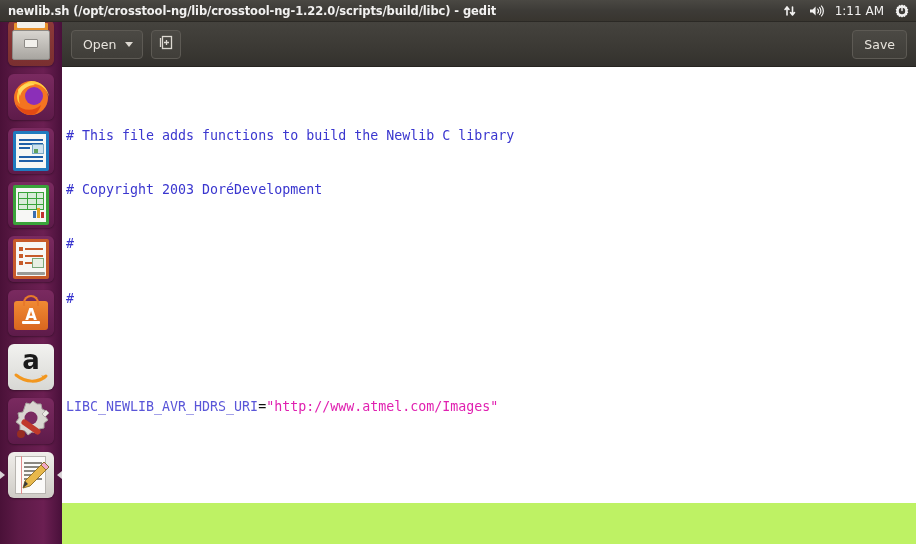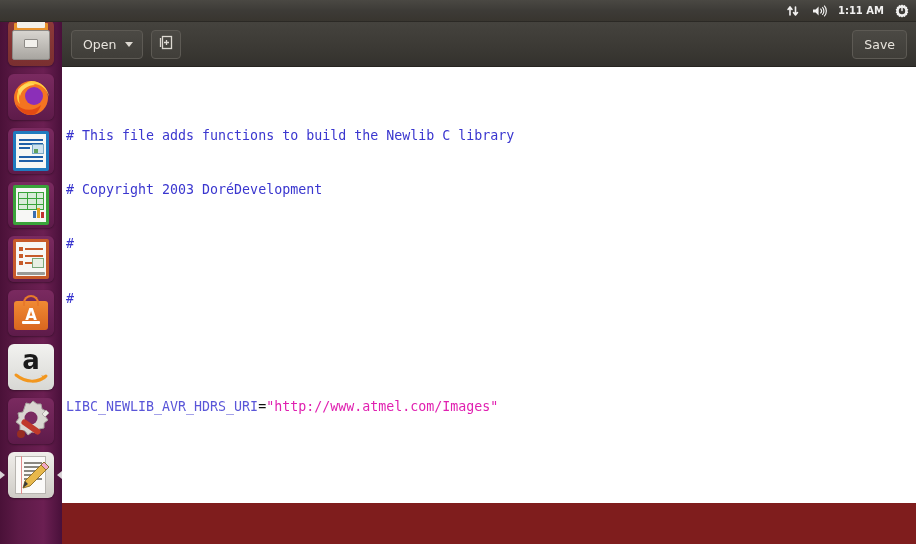--- a/index.html
+++ b/index.html
@@ -19,21 +19,21 @@
     border-bottom: 1px solid #2b2925;
   }
   #window-title {
     color: #f2f1f0; font-size: 11.5px; font-weight: bold;
     font-family: "DejaVu Sans", sans-serif;
     margin-left: 8px; white-space: nowrap;
     letter-spacing: -0.1px;
   }
   #tray { margin-left: auto; display: flex; align-items: center; gap: 11px; padding-right: 7px; }
   .tray-ico { display: flex; align-items: center; justify-content: center; }
-  #clock { color: #f2f1f0; font-size: 10px; font-family: "DejaVu Sans", sans-serif; white-space: nowrap; font-weight: bold; }
+  #clock { color: #f2f1f0; font-size: 12px; font-family: "DejaVu Sans", sans-serif; white-space: nowrap; }
 
   
   #launcher {
     position: absolute; left: 0; top: 22px; width: 62px; height: 522px;
     background: linear-gradient(to right, #4a1138 0%, #5d1a47 30%, #6b1f52 70%, #49103a 100%);
     overflow: hidden;
   }
   .launcher-item {
     position: relative;
     width: 62px; height: 54px;
@@ -46,21 +46,21 @@
   }
   .tile-bg { position: absolute; inset: 0; }
   .pip-l, .pip-r {
     position: absolute; top: 50%; transform: translateY(-50%);
     width: 0; height: 0; border-top: 4px solid transparent; border-bottom: 4px solid transparent;
   }
   .pip-l { left: 0px; border-left: 5px solid #d9d3d6; }
   .pip-r { right: 0px; border-right: 5px solid #d9d3d6; }
 
   
-  #gedit { position: absolute; left: 62px; top: 22px; width: 854px; height: 522px; background: #7f1d1d; }
+  #gedit { position: absolute; left: 62px; top: 22px; width: 854px; height: 522px; background: #bef264; }
   #toolbar {
     height: 45px; width: 100%;
     background: linear-gradient(to bottom, #45433e 0%, #3c3a35 55%, #33312d 100%);
     display: flex; align-items: center; padding: 0 9px;
     border-bottom: 1px solid #262420;
   }
   .tb-btn {
     height: 29px; border: 1px solid #5d5a54; border-radius: 4px;
     background: linear-gradient(to bottom, #4b4944 0%, #403e39 100%);
     display: flex; align-items: center; justify-content: center;
@@ -91,20 +91,21 @@
   .var  { color: #5a56d8; }                        
   .str  { color: #e020b0; }                        
   .plain{ color: #101010; }
 </style>
 </head>
 <body>
 
 <div id="root">
 
   <div id="top-panel">
+    <div id="window-title">newlib.sh (/opt/crosstool-ng/lib/crosstool-ng-1.22.0/scripts/build/libc) - gedit</div>
     <div id="tray">
       <span class="tray-ico">
         <svg width="14" height="14" viewBox="0 0 14 14">
           <path d="M4 11 L4 3 M4 3 L2 5.5 M4 3 L6 5.5" stroke="#f2f1f0" stroke-width="1.6" fill="none" stroke-linecap="round"></path>
           <path d="M9.5 3 L9.5 11 M9.5 11 L7.5 8.5 M9.5 11 L11.5 8.5" stroke="#f2f1f0" stroke-width="1.6" fill="none" stroke-linecap="round"></path>
         </svg>
       </span>
       <span class="tray-ico">
         <svg width="16" height="14" viewBox="0 0 16 14">
           <path d="M2 5.5 L4.6 5.5 L7.6 2.6 L7.6 11.4 L4.6 8.5 L2 8.5 Z" fill="#f2f1f0"></path>

